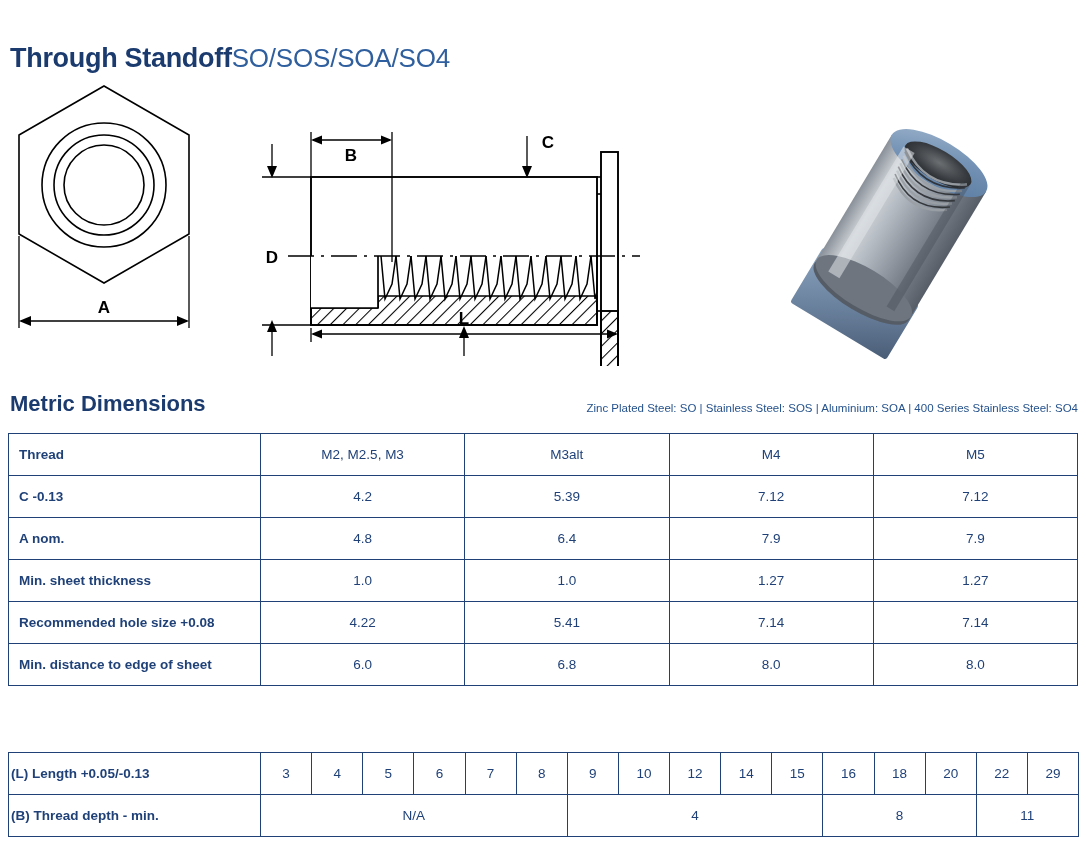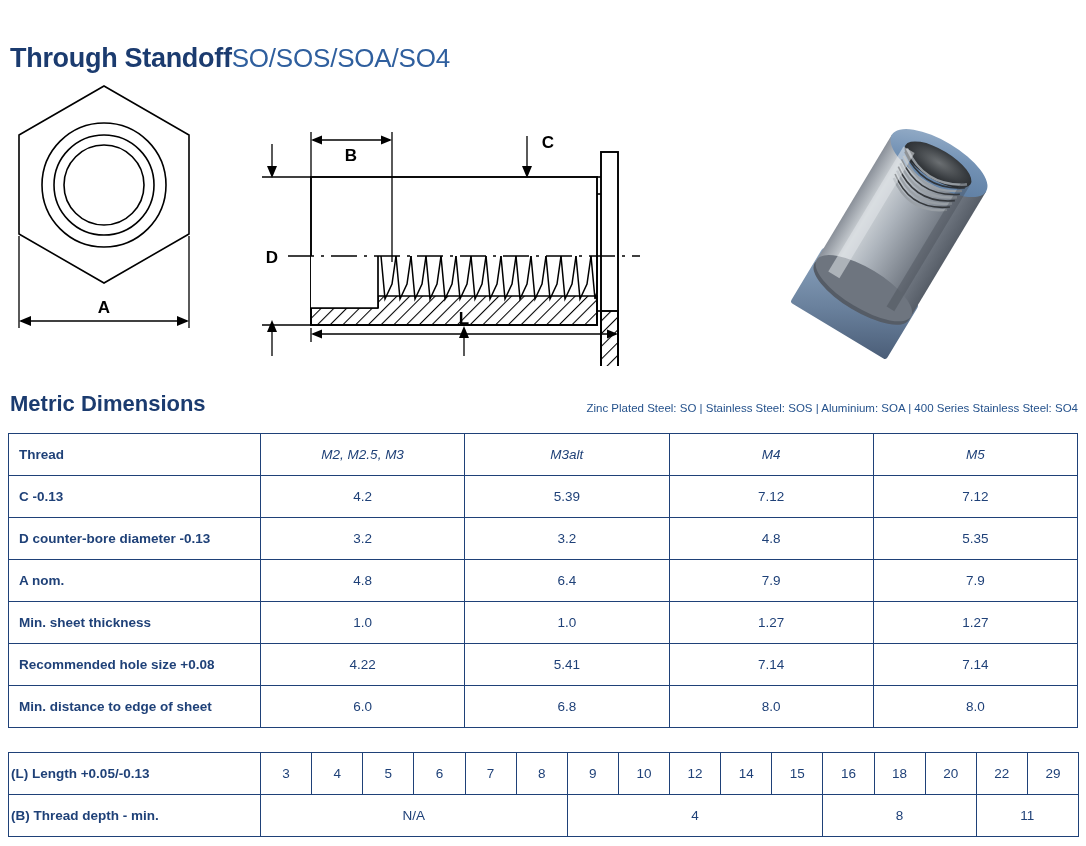--- a/index.html
+++ b/index.html
@@ -87,21 +87,21 @@
     font-weight: bold;
     width: 252px;
     padding-left: 10px;
     font-size: 13.5px;
   }
   .dim-table .val {
     text-align: center;
     font-weight: normal;
   }
   .dim-table thead th.rowlabel { text-align: left; margin-left: 47px; }
-  .dim-table thead th.val { text-align: center; font-style: italic; }
+  .dim-table thead th.val { text-align: center; }
 
   .len-table {
     position: absolute;
     left: 8px; top: 752px;
     width: 1070px;
   }
   .len-table td {
     border: 1px solid #1f4178;
     height: 42px;
     font-size: 13.5px;
@@ -309,27 +309,20 @@
       <th class="val">M5</th>
     </tr>
   </thead>
   <tbody>
     <tr>
       <td class="rowlabel">C -0.13</td>
       <td class="val">4.2</td>
       <td class="val">5.39</td>
       <td class="val">7.12</td>
       <td class="val">7.12</td>
-    </tr>
-    <tr>
-      <td class="rowlabel">D counter-bore diameter -0.13</td>
-      <td class="val">3.2</td>
-      <td class="val">3.2</td>
-      <td class="val">4.8</td>
-      <td class="val">5.35</td>
     </tr>
     <tr>
       <td class="rowlabel">A nom.</td>
       <td class="val">4.8</td>
       <td class="val">6.4</td>
       <td class="val">7.9</td>
       <td class="val">7.9</td>
     </tr>
     <tr>
       <td class="rowlabel">Min. sheet thickness</td>

